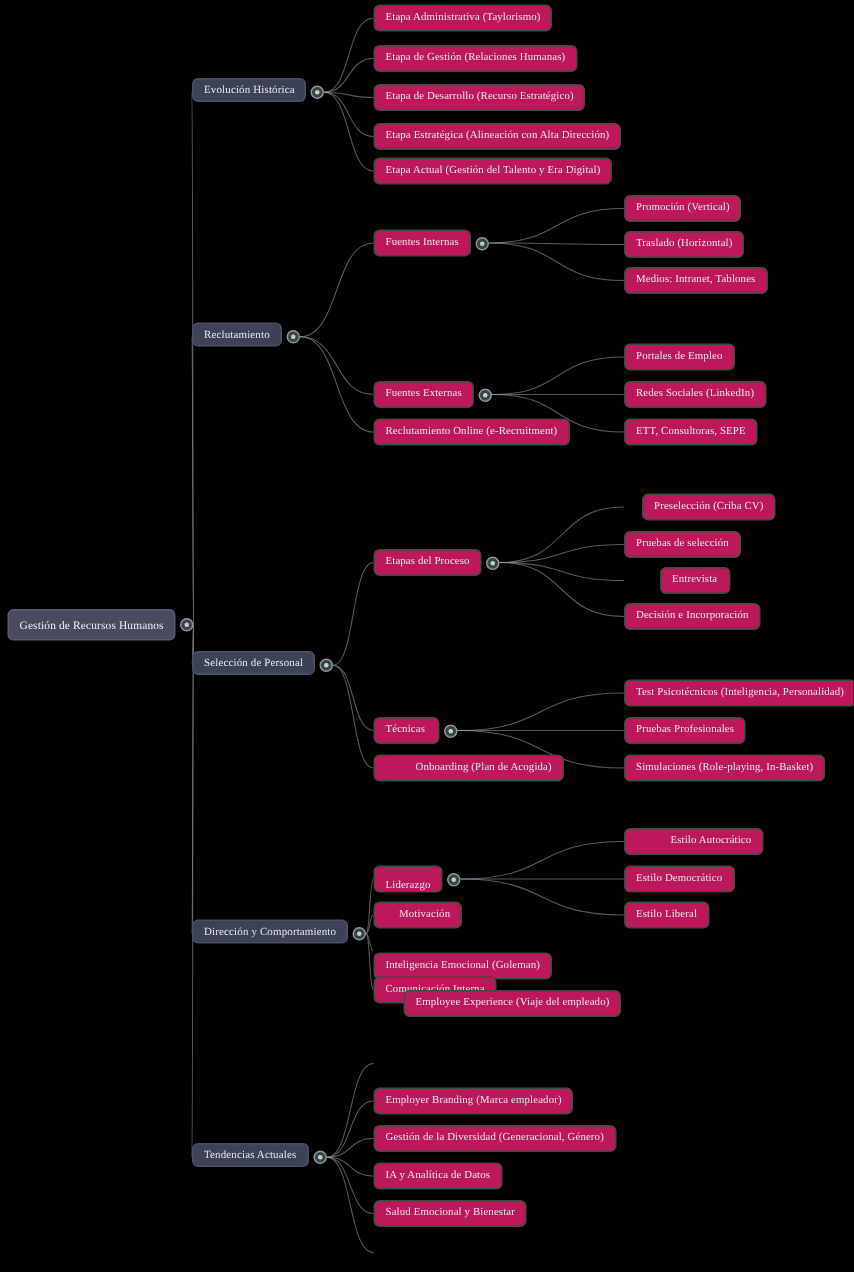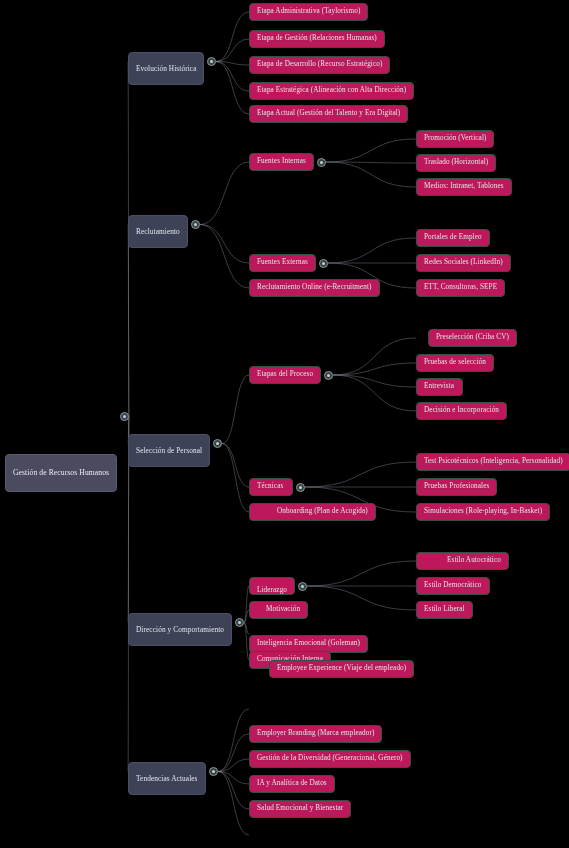--- a/index.html
+++ b/index.html
@@ -21,30 +21,29 @@
     letter-spacing:.1px;
     padding:0 7px;
     height:18px;
     font-size:7.2px;
     color:#e8e8ee;
     border:1px solid rgba(255,255,255,0.07);
   }
   .node.root{
     background:#4b4b60;
     color:#edeef4;
-    height:38px;
+    height:21px;
     font-size:7.6px;
     border:1px solid #5a5a72;
     box-shadow:0 0 0 1px rgba(0,0,0,.3);
-    margin-top:48px;
   }
   .node.lvl1{
     background:#3e4256;
     color:#e4e6ef;
-    height:33px;
+    height:16px;
     font-size:7.3px;
     border:1px solid #4a4e66;
   }
   .node.lvl2, .node.lvl3{
     background:#be185d;
     color:#dfe8e1;
     border:1px solid #36503f;
   }
   .toggle{
     position:absolute;
@@ -173,21 +172,21 @@
       <div class="node lvl2" style="left: 249px; top: 366px; min-width: 69px;">
         <span>Etapas del Proceso</span>
       </div>
       <div class="toggle green" style="left: 324px; top: 370.5px;"></div>
       <div class="node lvl3" style="left: 416px; top: 329px; min-width: 75px; margin-left: 12px;">
         <span>Preselección (Criba CV)</span>
       </div>
       <div class="node lvl3" style="left: 416px; top: 354px; min-width: 70px;">
         <span>Pruebas de selección</span>
       </div>
-      <div class="node lvl3" style="left: 416px; top: 378px; min-width: 47px; text-align: right;">
+      <div class="node lvl3" style="left: 440px; top: 378px; min-width: 47px; text-align: right;">
         <span>Entrevista</span>
       </div>
       <div class="node lvl3" style="left: 416px; top: 402px; min-width: 80px;">
         <span>Decisión e Incorporación</span>
       </div>
       <div class="node lvl2" style="left: 249px; top: 478px; min-width: 44px;">
         <span>Técnicas</span>
       </div>
       <div class="toggle green" style="left: 296px; top: 482.5px;"></div>
       <div class="node lvl3" style="left: 416px; top: 453px; min-width: 138px;">

